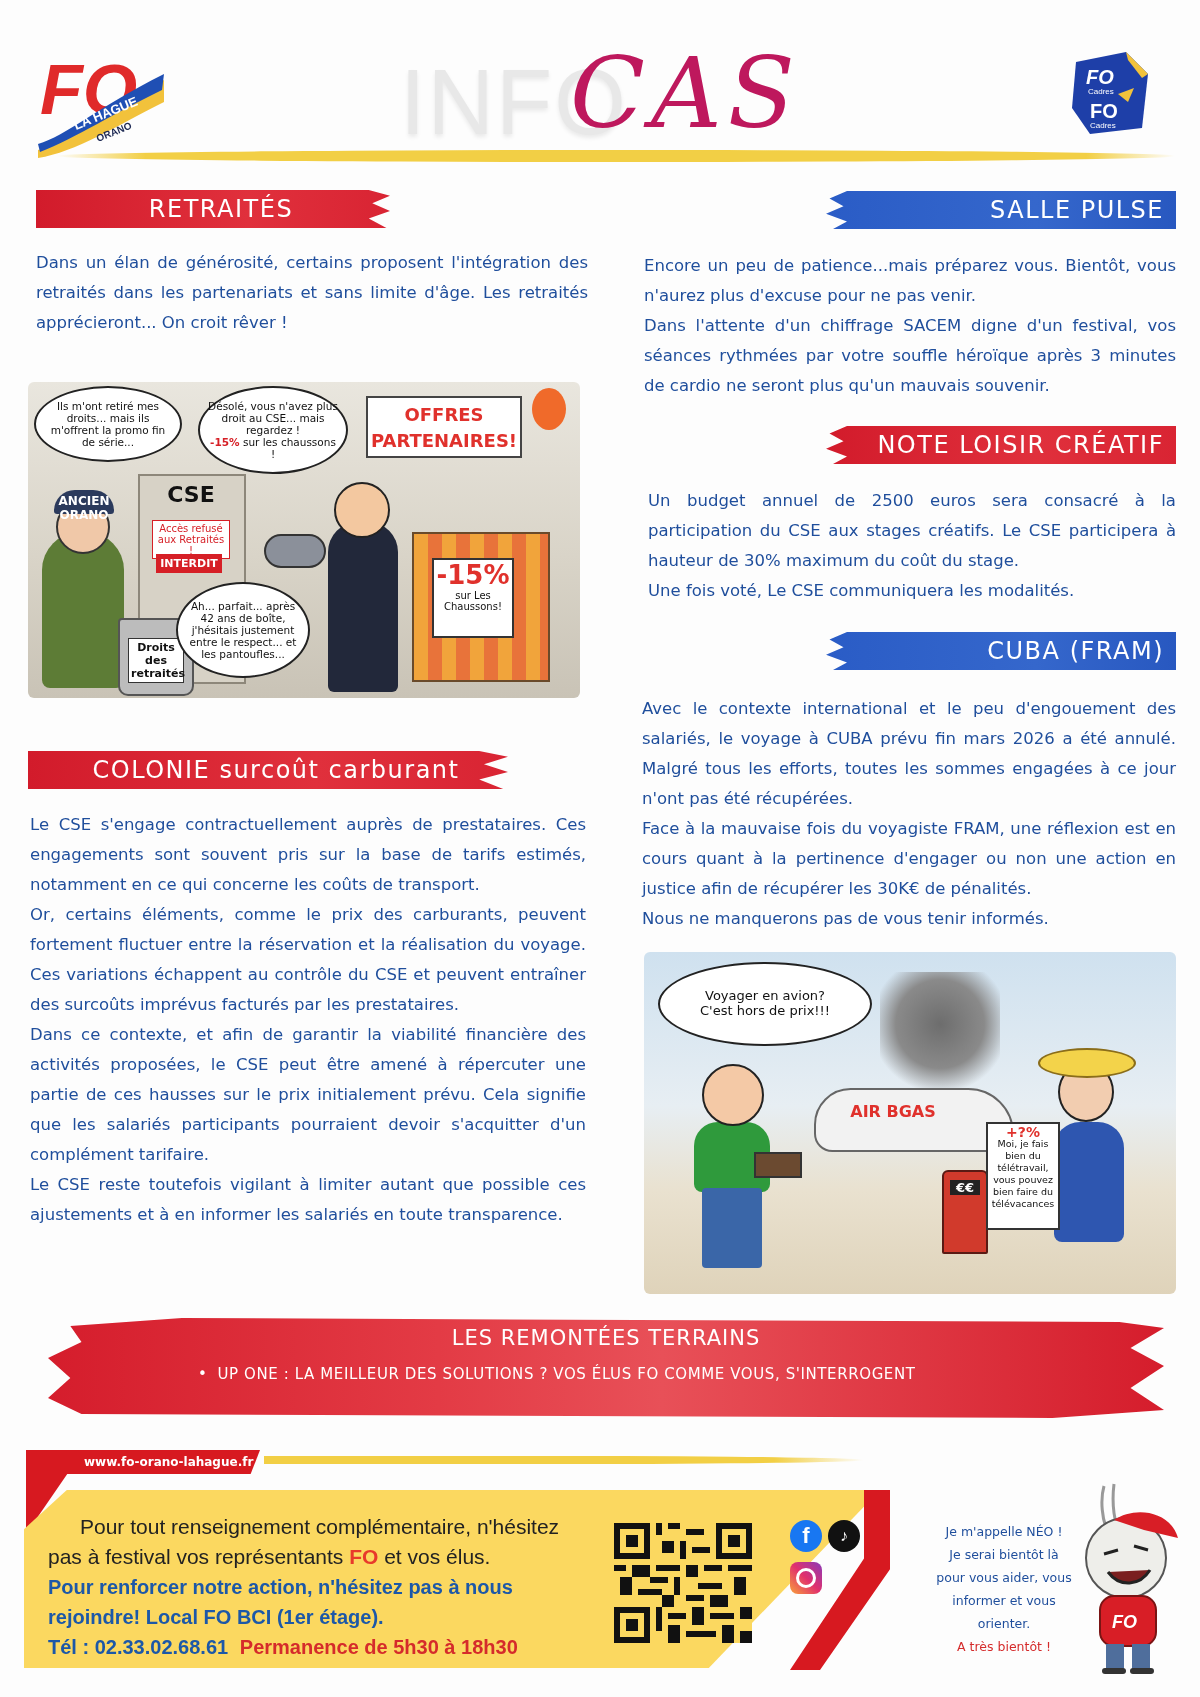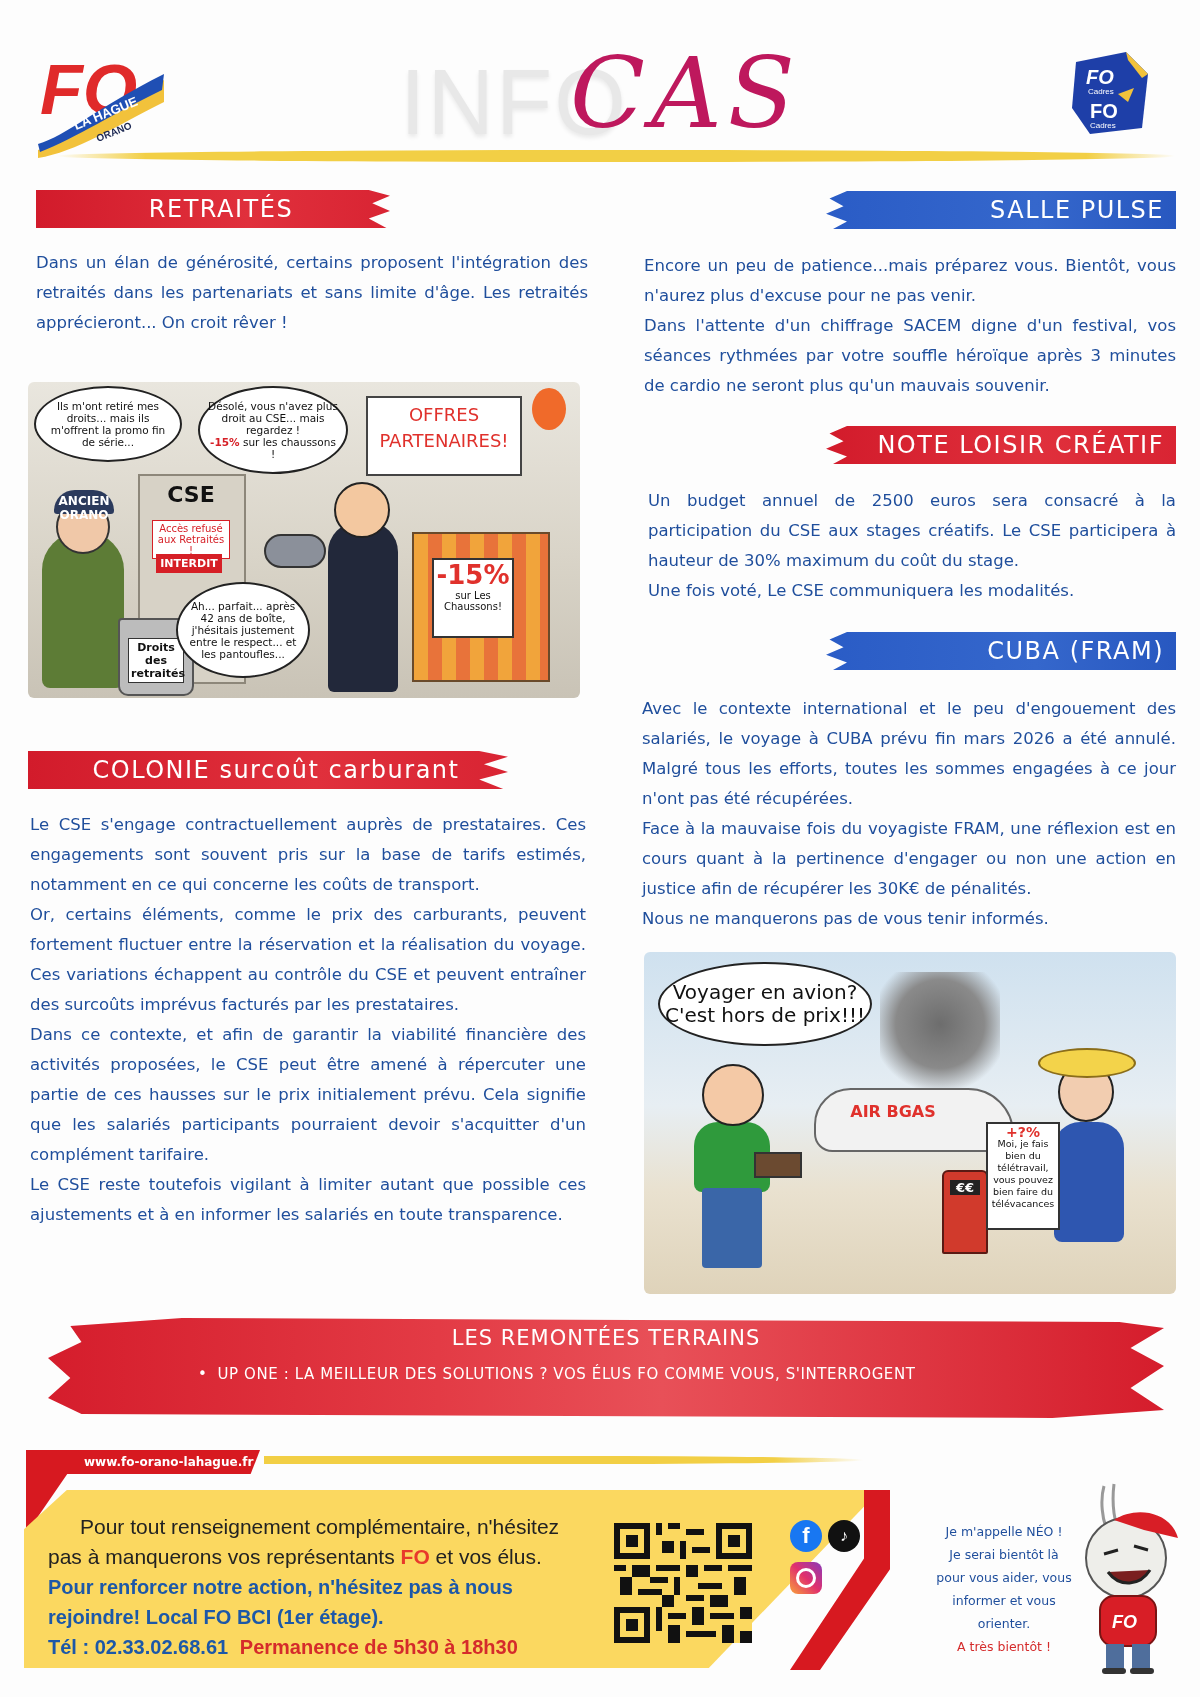--- a/index.html
+++ b/index.html
@@ -130,21 +130,21 @@
   <div class="sign" style="left:28px;top:118px;width:54px;height:54px;background:#f0c8a8;border-radius:50%;border:2px solid #333;"></div>
   <div class="sign" style="left:26px;top:108px;width:60px;height:24px;background:#2b3a5c;border-radius:26px 26px 4px 4px;color:#fff;font-size:12px;font-weight:bold;padding-top:4px;">ANCIEN ORANO</div>
   <div class="sign" style="left:90px;top:236px;width:76px;height:78px;background:#bcbcbc;border:2px solid #555;border-radius:4px 4px 10px 10px;"></div>
   <div class="sign" style="left:100px;top:256px;width:56px;font-size:11px;font-weight:bold;color:#111;background:#fff;border:1px solid #333;padding:2px;">Droits des retraités</div>
 
   <div class="sign" style="left:300px;top:140px;width:70px;height:170px;background:#22283a;border-radius:30px 30px 6px 6px;"></div>
   <div class="sign" style="left:306px;top:100px;width:56px;height:56px;background:#f3c8a0;border-radius:50%;border:2px solid #222;"></div>
   <div class="sign" style="left:236px;top:152px;width:62px;height:34px;background:#8b909a;border-radius:20px;border:2px solid #333;"></div>
 
   <div class="sign" style="left:384px;top:150px;width:138px;height:150px;background:repeating-linear-gradient(90deg,#f1a43b 0 14px,#e8733a 14px 28px);border:2px solid #6a4a2a;"></div>
-  <div class="sign" style="left:338px;top:14px;width:156px;height:80px;background:#fff;border:2px solid #444;font-size:18px;font-weight:normal;color:#e0312c;line-height:26px;padding-top:4px;">OFFRES PARTENAIRES!</div>
+  <div class="sign" style="left:338px;top:14px;width:156px;height:62px;background:#fff;border:2px solid #444;font-size:18px;font-weight:bold;color:#e0312c;line-height:26px;padding-top:4px;">OFFRES PARTENAIRES!</div>
   <div class="sign" style="left:504px;top:6px;width:34px;height:42px;background:#f06a2a;border-radius:50%;"></div>
   <div class="sign" style="left:404px;top:176px;width:82px;height:80px;background:#fff;border:2px solid #333;">
     <div style="font-size:26px;font-weight:bold;color:#e0312c;">-15%</div>
     <div style="font-size:10px;color:#111;">sur Les Chaussons!</div>
   </div>
 
   <div class="bubble" style="left:6px;top:4px;width:148px;height:76px;font-size:10.5px;padding:8px;">
     <span>Ils m'ont retiré mes droits... mais ils m'offrent la promo fin de série...</span>
   </div>
   <div class="bubble" style="left:170px;top:4px;width:150px;height:88px;font-size:10.5px;padding:8px;">
@@ -197,21 +197,21 @@
   <div class="sign" style="left:306px;top:228px;width:30px;font-size:13px;font-weight:bold;color:#fff;background:#222;">€€</div>
 
   <div class="sign" style="left:410px;top:170px;width:70px;height:120px;background:#2e56b0;border-radius:26px 26px 8px 8px;"></div>
   <div class="sign" style="left:414px;top:110px;width:56px;height:60px;background:#f2cdb0;border-radius:50%;border:2px solid #222;"></div>
   <div class="sign" style="left:394px;top:96px;width:98px;height:30px;background:#f3d34a;border-radius:50%;border:2px solid #8a6d1a;"></div>
   <div class="sign" style="left:342px;top:170px;width:74px;height:108px;background:#fff;border:2px solid #333;font-size:9.5px;color:#111;line-height:12px;padding:2px;">
     <div style="font-size:14px;font-weight:bold;color:#e0312c;">+?%</div>
     <div>Moi, je fais bien du télétravail, vous pouvez bien faire du télévacances</div>
   </div>
 
-  <div class="bubble" style="left:14px;top:10px;width:214px;height:84px;font-size:20px;">
+  <div class="bubble" style="left:14px;top:10px;width:214px;height:84px;font-size:13px;">
     <span>Voyager en avion?</span>
     <span>C'est hors de prix!!!</span>
   </div>
 </div>
 
 <div class="abs banner red left b-colonie">
   <span>COLONIE surcoût carburant</span>
 </div>
 <div class="abs txt t-colonie">
   <p>Le CSE s'engage contractuellement auprès de prestataires. Ces engagements sont souvent pris sur la base de tarifs estimés, notamment en ce qui concerne les coûts de transport.</p>
@@ -229,21 +229,21 @@
 
 <div class="abs url-tri"></div>
 <div class="abs url-strip">www.fo-orano-lahague.fr</div>
 <div class="abs footer-rule"></div>
 <div class="abs footer-box"></div>
 <div class="abs red-slash"></div>
 
 <div class="abs contact">
   <div class="indent">Pour tout renseignement complémentaire, n'hésitez</div>
   <div>
-    <span>pas à manquerons vos représentants</span>
+    <span>pas à festival vos représentants</span>
     <span class="fo">FO</span><span> et vos élus.</span>
   </div>
   <div class="bold-blue">Pour renforcer notre action, n'hésitez pas à nous</div>
   <div class="bold-blue">rejoindre! Local FO BCI (1er étage).</div>
   <div>
     <span class="bold-blue">Tél : 02.33.02.68.61</span>&nbsp;
     <span class="bold-red">Permanence de 5h30 à 18h30</span>
   </div>
 </div>
 

